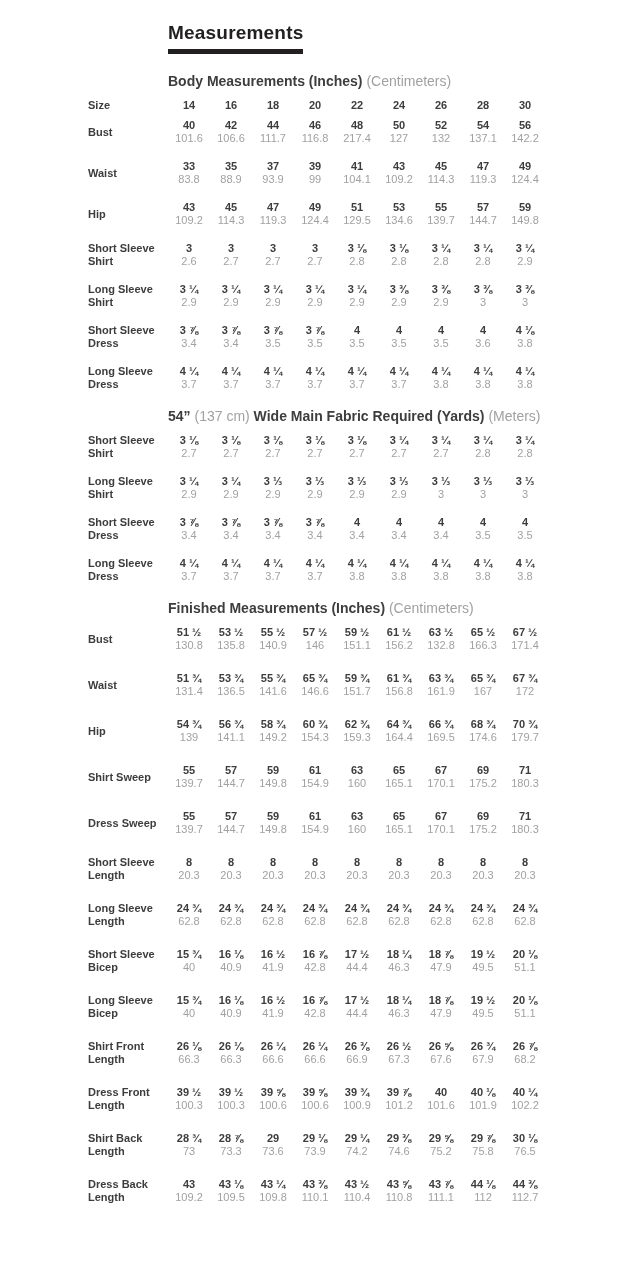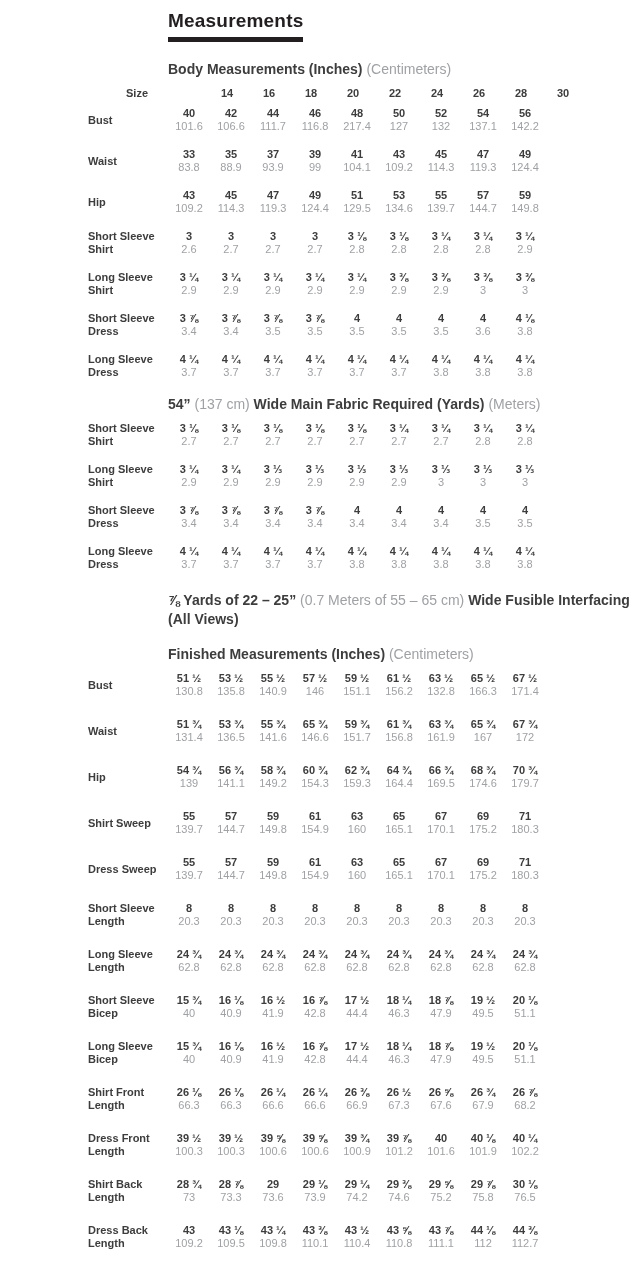--- a/index.html
+++ b/index.html
@@ -11,21 +11,21 @@
     color:#3d3d3d;
     -webkit-font-smoothing:antialiased;
   }
   .sheet{
     box-sizing:border-box;
     width:634px;
     padding:10px 0 20px 88px;
   }
   h1.title{
     display:inline-block;
-    margin:0 0 2px 80px;
+    margin:12px 0 2px 80px;
     font-size:19px;
     font-weight:700;
     letter-spacing:.2px;
     color:#231f20;
     border-bottom:5px solid #231f20;
     padding-bottom:5px;
   }
   .sec-heading{
     margin:16px 6px 9px 80px;
     font-size:14px;
@@ -43,21 +43,21 @@
     width:466px;
   }
   .note .b{color:#3d3d3d;font-weight:700;}
   .note .g{color:#9fa1a4;font-weight:400;}
   .row{
     display:grid;
     grid-template-columns:80px repeat(9,42px);
     align-items:center;
     margin-bottom:15px;
   }
-  .size-row{margin-bottom:7px;margin-left:38px;}
+  .size-row{margin-bottom:7px;}
   section.finished .row{margin-bottom:20px;}
   .rowlabel{
     font-size:11px;
     font-weight:700;
     color:#3d3d3d;
     line-height:13px;
     padding-right:4px;
   }
   .cell{
     text-align:center;
@@ -565,23 +565,20 @@
           <div class="cell">
             <span class="in">4 ¼</span>
             <span class="cm">3.8</span>
           </div>
           <div class="cell">
             <span class="in">4 ¼</span>
             <span class="cm">3.8</span>
           </div>
         </div>
       </section>
-      <section class="">
-        <p class="note"><span class="b">⅞ Yards of 22 – 25”</span> <span class="g">(0.7 Meters of 55 – 65 cm)</span> <span class="b">Wide Fusible Interfacing (All Views)</span> </p>
-      </section>
       <section class="finished">
         <h2 class="sec-heading"><span class="b">Finished Measurements (Inches)</span> <span class="g">(Centimeters)</span> </h2>
         <div class="row">
           <div class="rowlabel">
             <div>Bust</div>
           </div>
           <div class="cell">
             <span class="in">51 ½</span>
             <span class="cm">130.8</span>
           </div>

